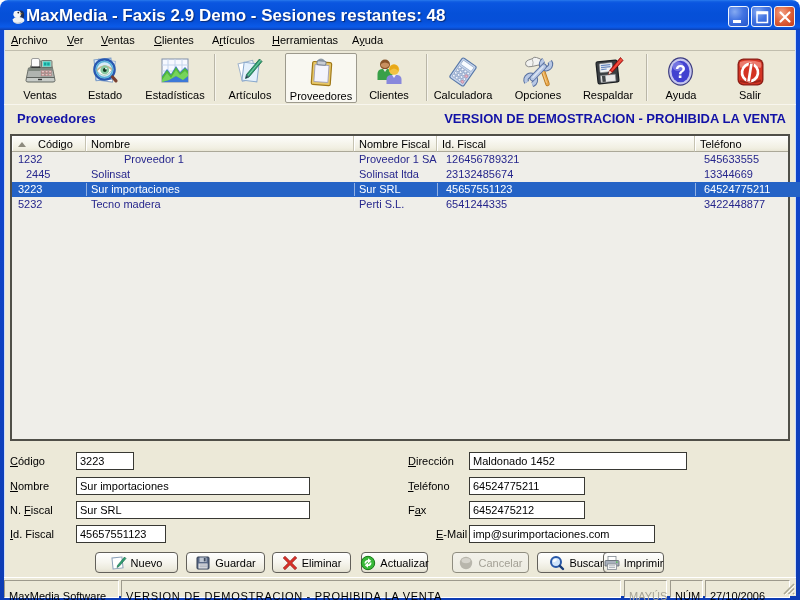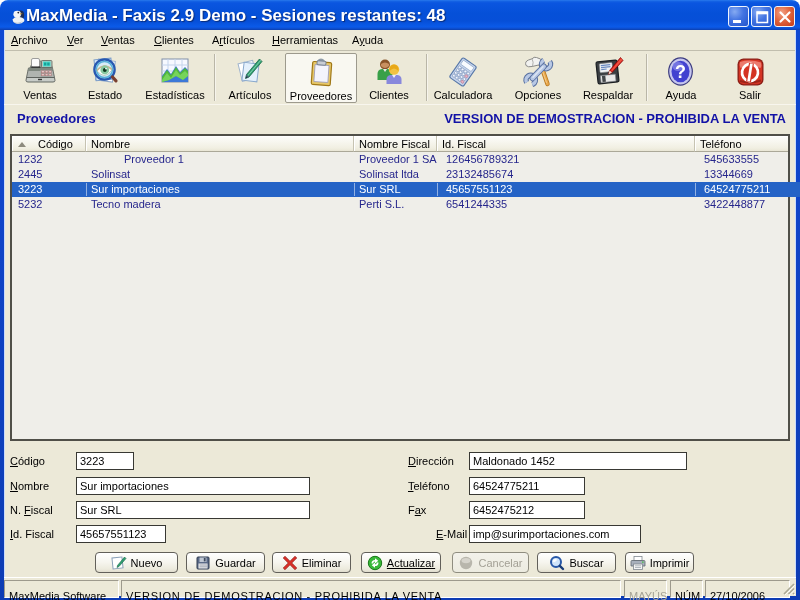--- a/index.html
+++ b/index.html
@@ -288,21 +288,21 @@
     <div class="th" style="left:425px;width:258px;">Id. Fiscal</div>
     <div class="th" style="left:683px;width:93px;border-right:none;">Teléfono</div>
     <div class="tr" style="top:16px;">
         <span class="td" style="left:6px;">1232</span>
         <span class="td" style="left:79px;margin-left:33px;">Proveedor 1</span>
         <span class="td" style="left:347px;">Proveedor 1 SA</span>
         <span class="td" style="left:434px;">126456789321</span>
         <span class="td" style="left:692px;">545633555</span>
       </div>
     <div class="tr" style="top:31px;">
-        <span class="td" style="left:6px;text-align:right;">2445</span>
+        <span class="td" style="left:14px;text-align:right;">2445</span>
         <span class="td" style="left:79px;">Solinsat</span>
         <span class="td" style="left:347px;">Solinsat ltda</span>
         <span class="td" style="left:434px;">23132485674</span>
         <span class="td" style="left:692px;">13344669</span>
       </div>
     <div class="tr" id="selrow" style="top:46px;">
         <span class="td" style="left:6px;">3223</span>
         <span class="td" style="left:79px;">Sur importaciones</span>
         <span class="td" style="left:347px;">Sur SRL</span>
         <span class="td" style="left:434px;">45657551123</span>
@@ -330,21 +330,21 @@
   <div class="fbox" style="left:76px;top:501px;width:234px;">Sur SRL</div>
   <div class="fbox" style="left:76px;top:525px;width:90px;">45657551123</div>
 
   <div class="flabel" style="left:408px;top:453px;"><u>D</u>irección</div>
   <div class="flabel" style="left:408px;top:478px;"><u>T</u>eléfono</div>
   <div class="flabel" style="left:408px;top:502px;">F<u>a</u>x</div>
   <div class="flabel" style="left:408px;top:526px;padding-left:28px;"><u>E</u>-Mail</div>
   <div class="fbox" style="left:469px;top:452px;width:218px;">Maldonado 1452</div>
   <div class="fbox" style="left:469px;top:477px;width:116px;">64524775211</div>
   <div class="fbox" style="left:469px;top:501px;width:116px;">6452475212</div>
-  <div class="fbox" style="left:469px;top:525px;width:172px;">imp@surimportaciones.com</div>
+  <div class="fbox" style="left:469px;top:525px;width:186px;">imp@surimportaciones.com</div>
 
   <div class="xbtn" style="left:95px;width:83px;" id="btn-nuevo">
       <svg width="16" height="16" viewBox="0 0 16 16">
         <rect x="1.5" y="2.5" width="10" height="11" fill="#fff" stroke="#8aa0b8" stroke-width="1" transform="rotate(-6 6 8)"></rect>
         <path d="M13.5,2 L15,3.5 L8,11.5 L6,12.5 L6.7,10.2 Z" fill="#2f9e71" stroke="#1a6848" stroke-width=".6"></path>
       </svg>
       <span>Nuevo</span>
     </div>
   <div class="xbtn" style="left:186px;width:79px;" id="btn-guardar">
       <svg width="16" height="16" viewBox="0 0 16 16">
@@ -355,21 +355,21 @@
         <path d="M4.5,10 H12 M4.5,11.8 H12" stroke="#9098a8" stroke-width=".8"></path>
       </svg>
       <span>Guardar</span>
     </div>
   <div class="xbtn" style="left:272px;width:79px;" id="btn-eliminar">
       <svg width="16" height="16" viewBox="0 0 16 16">
         <path d="M3,1.8 L8,6.8 L13,1.8 L14.8,3.6 L9.8,8.6 L14.8,13.6 L13,15.4 L8,10.4 L3,15.4 L1.2,13.6 L6.2,8.6 L1.2,3.6 Z" fill="#d83028" stroke="#8a1410" stroke-width=".6" transform="translate(0,-0.6)"></path>
       </svg>
       <span>Eliminar</span>
     </div>
-  <div class="xbtn" style="left:361px;width:80px;text-decoration:underline;" id="btn-actualizar">
+  <div class="xbtn" style="left:361px;width:67px;" id="btn-actualizar">
       <svg width="16" height="16" viewBox="0 0 16 16">
         <circle cx="8" cy="8" r="6.7" fill="#38b838" stroke="#187818" stroke-width="1"></circle>
         <path d="M4.5,8.6 Q4.5,5 8,5 L8,3.2 L11.2,5.8 L8,8.4 L8,6.6 Q6.2,6.6 6.2,8.6 Z" fill="#fff"></path>
         <path d="M11.5,7.4 Q11.5,11 8,11 L8,12.8 L4.8,10.2 L8,7.6 L8,9.4 Q9.8,9.4 9.8,7.4 Z" fill="#fff"></path>
       </svg>
       <span>Actualizar</span>
     </div>
   <div class="xbtn" style="left:452px;width:77px;" id="btn-cancel">
       <svg width="16" height="16" viewBox="0 0 16 16">
         <circle cx="8" cy="8" r="6.2" fill="#b8b6ac"></circle>
@@ -378,21 +378,21 @@
       <span>Cancelar</span>
     </div>
   <div class="xbtn" style="left:537px;width:79px;" id="btn-buscar">
       <svg width="16" height="16" viewBox="0 0 16 16">
         <circle cx="7" cy="7" r="5" fill="#cfe4fa" stroke="#2858a8" stroke-width="2"></circle>
         <ellipse cx="5.8" cy="5.4" rx="2.2" ry="1.4" fill="#fff" opacity=".9" transform="rotate(-30 5.8 5.4)"></ellipse>
         <path d="M10.8,10.8 L14,14" stroke="#183c78" stroke-width="2.4" stroke-linecap="round"></path>
       </svg>
       <span>Buscar</span>
     </div>
-  <div class="xbtn" style="left:625px;width:69px;" id="btn-imprimir">
+  <div class="xbtn" style="left:603px;width:61px;" id="btn-imprimir">
       <svg width="16" height="16" viewBox="0 0 16 16">
         <rect x="4" y="1.5" width="8" height="4" fill="#fff" stroke="#808890" stroke-width=".8"></rect>
         <path d="M2,5.5 L14,5.5 Q15,5.5 15,6.5 L15,11 L1,11 L1,6.5 Q1,5.5 2,5.5 Z" fill="#a8b0bc" stroke="#606870" stroke-width=".8"></path>
         <rect x="12" y="6.5" width="1.6" height="1.2" fill="#40c040"></rect>
         <rect x="3.5" y="9" width="9" height="5.5" fill="#f4f4f4" stroke="#808890" stroke-width=".8"></rect>
         <path d="M5,10.8 H11 M5,12.5 H11" stroke="#a0a8b0" stroke-width=".8"></path>
       </svg>
       <span>Imprimir</span>
     </div>
 

